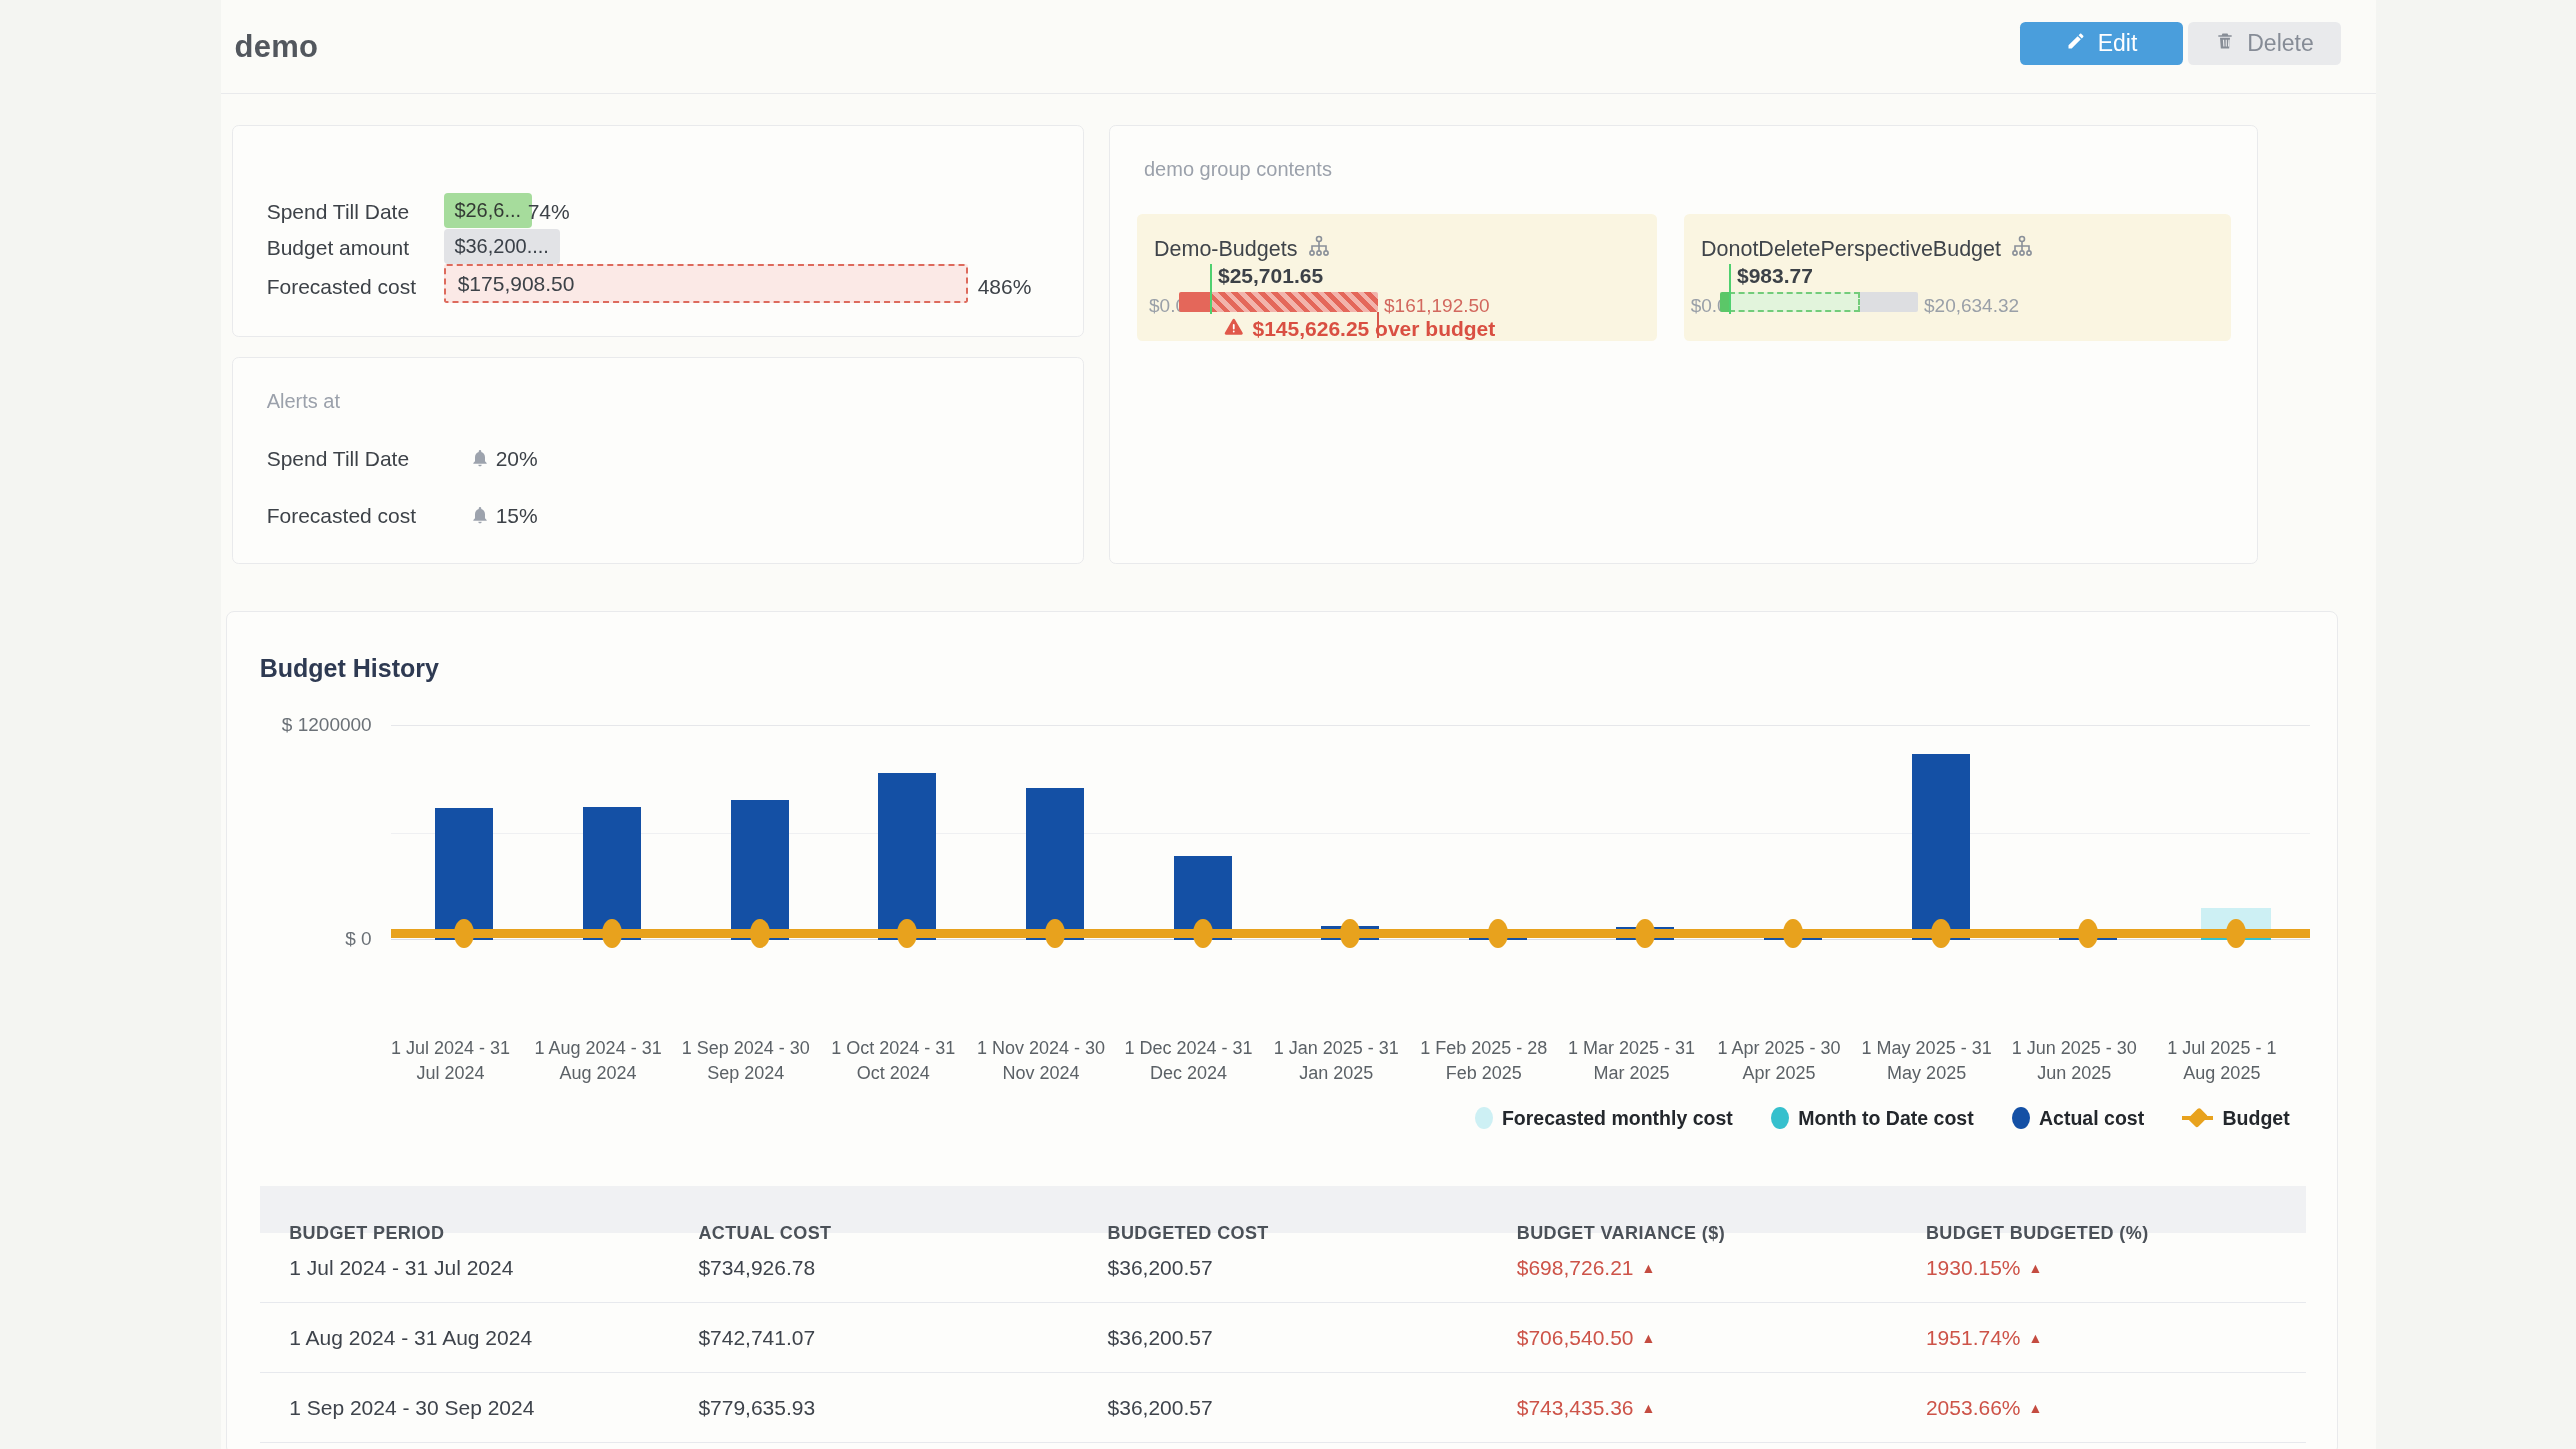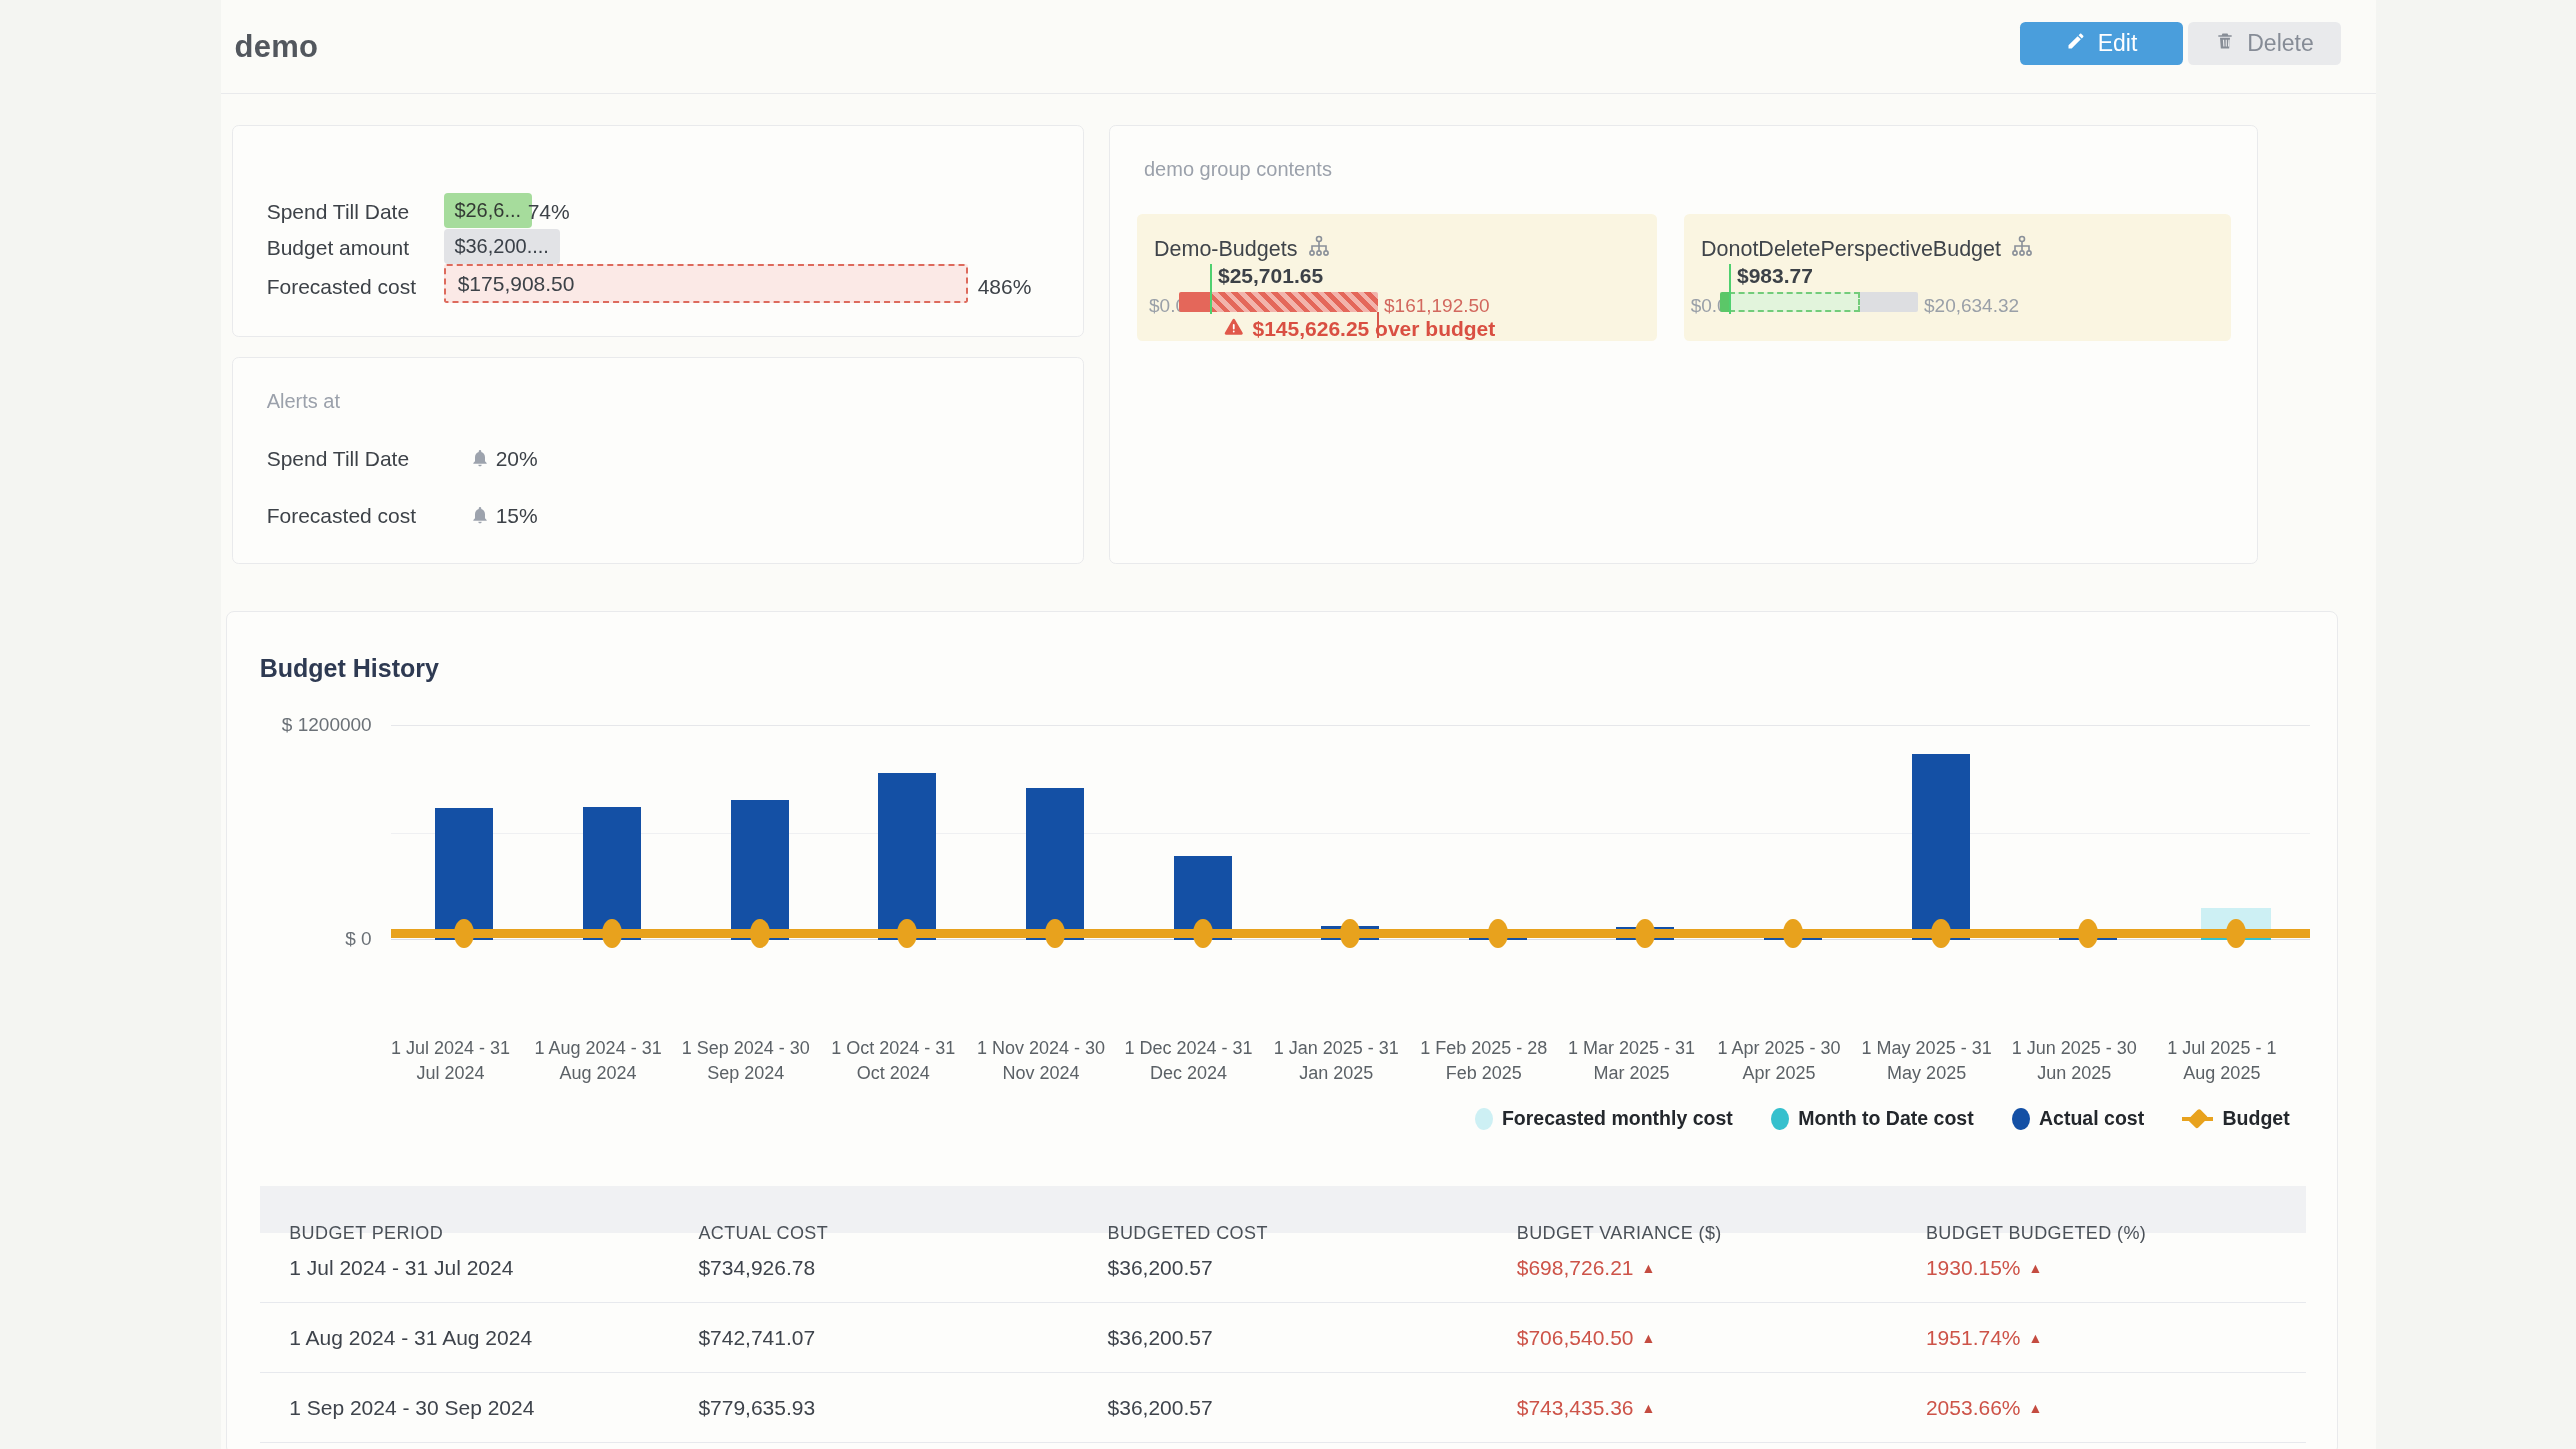--- a/index.html
+++ b/index.html
@@ -79,32 +79,32 @@
   .bar.actual{background:#1450a5;z-index:2;}
   .bar.forecast{background:#cdf0f4;z-index:1;width:70px;}
   .bar.mtd{background:#36c0cd;z-index:3;width:70px;}
   .budget-line{position:absolute;left:0;right:0;height:8.7px;background:#e8a21d;z-index:5;}
   .marker{position:absolute;left:50%;transform:translateX(-50%);width:20px;height:29.5px;
     background:#e8a21d;border-radius:50%;z-index:6;}
   .xlabels{position:absolute;left:150px;top:424px;width:1919px;display:grid;
     grid-template-columns:repeat(13,1fr);}
   .xlabel{text-align:center;font-size:18px;line-height:25px;color:#5b6166;white-space:pre-line;}
   .legend{position:absolute;top:495px;right:47px;display:flex;align-items:center;gap:38px;}
-  .legend-item{display:flex;align-items:center;gap:9.4px;font-size:19.5px;font-weight:bold;color:#23272c;}
+  .legend-item{display:flex;gap:9.4px;font-size:19.5px;font-weight:bold;color:#23272c;}
   .dot{width:18px;height:22px;border-radius:50%;}
   .diamond-wrap{position:relative;width:31px;height:22px;}
   .diamond-line{position:absolute;left:0;right:0;top:50%;height:4px;transform:translateY(-50%);background:#e8a21d;}
   .diamond{position:absolute;left:50%;top:50%;width:13.4px;height:13.4px;background:#e8a21d;
     transform:translate(-50%,-50%) rotate(45deg) scaleY(1.25);border-radius:2px;}
 
   
   .htable{position:absolute;left:33px;top:574px;width:2046px;}
   .thead{display:grid;grid-template-columns:repeat(5,20%);height:47px;background:#f0f1f3;
     align-items:center;}
-  .th{padding-left:29.5px;font-size:18px;font-weight:normal;color:#4b5158;letter-spacing:0.4px;margin-top:37px;}
+  .th{padding-left:29.5px;font-size:18px;font-weight:bold;color:#4b5158;letter-spacing:0.4px;margin-top:37px;}
   .trow{display:grid;grid-template-columns:repeat(5,20%);height:70px;align-items:center;
     border-bottom:1.3px solid #e7e9ed;background:#fdfdfb;}
   .tcell{padding-left:29.5px;font-size:21px;color:#3e434b;}
   .tcell .red{color:#cd5348;}
   .tri{color:#c44b40;font-size:14px;margin-left:8px;vertical-align:1.3px;}
 </style>
 </head>
 <body>
 
 <div class="content">

